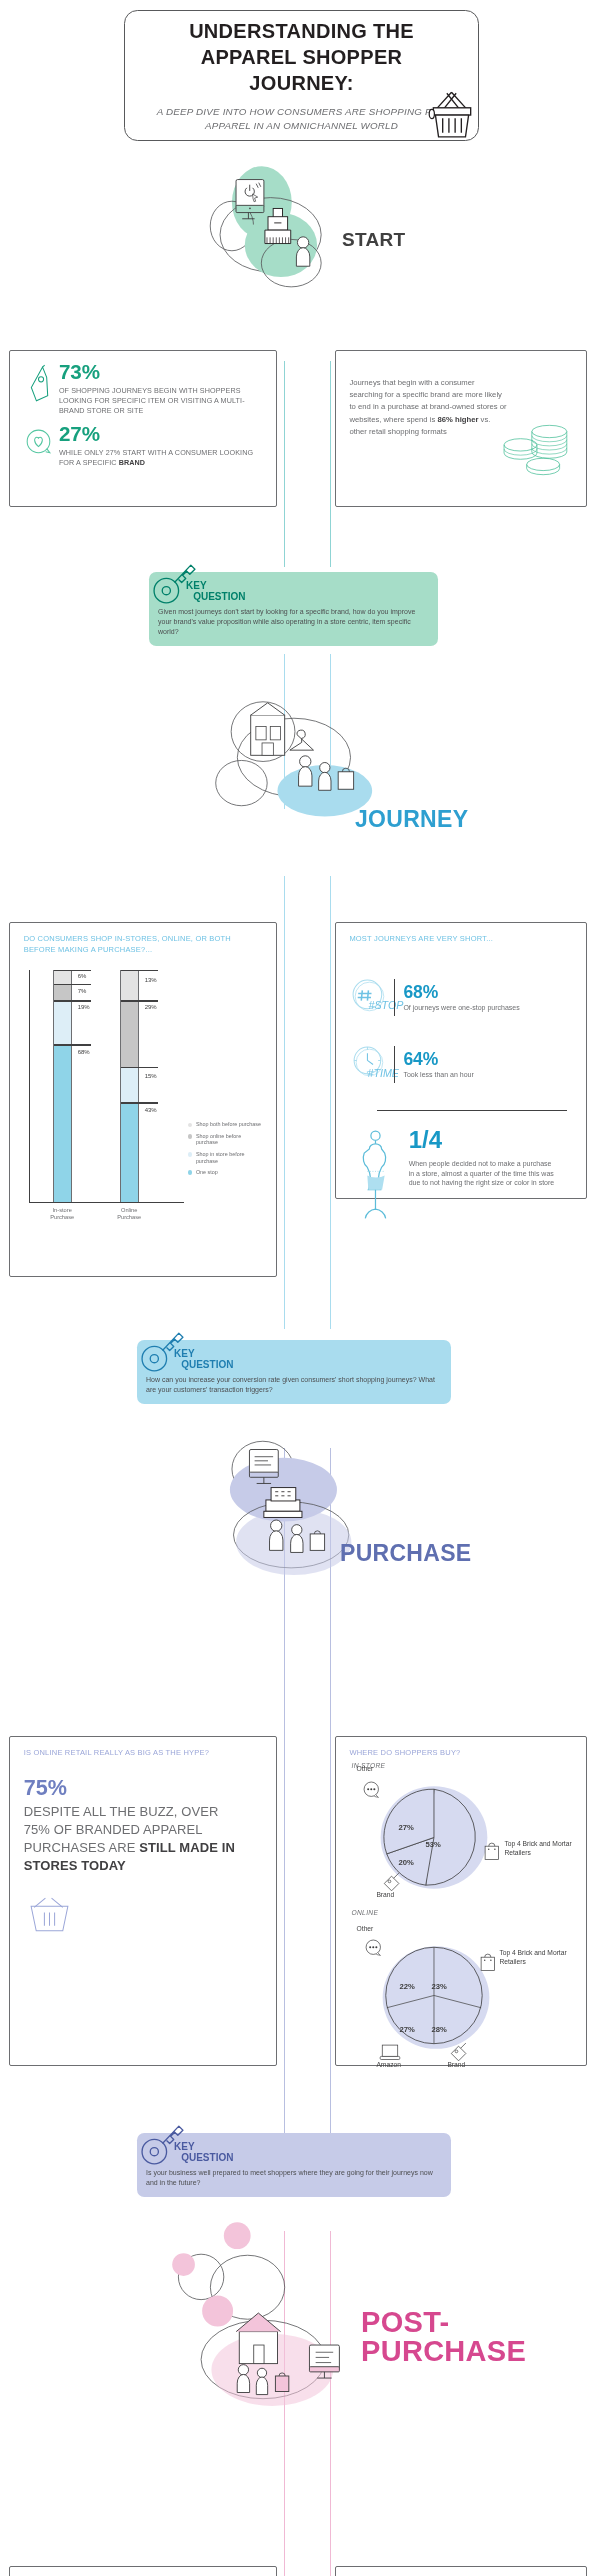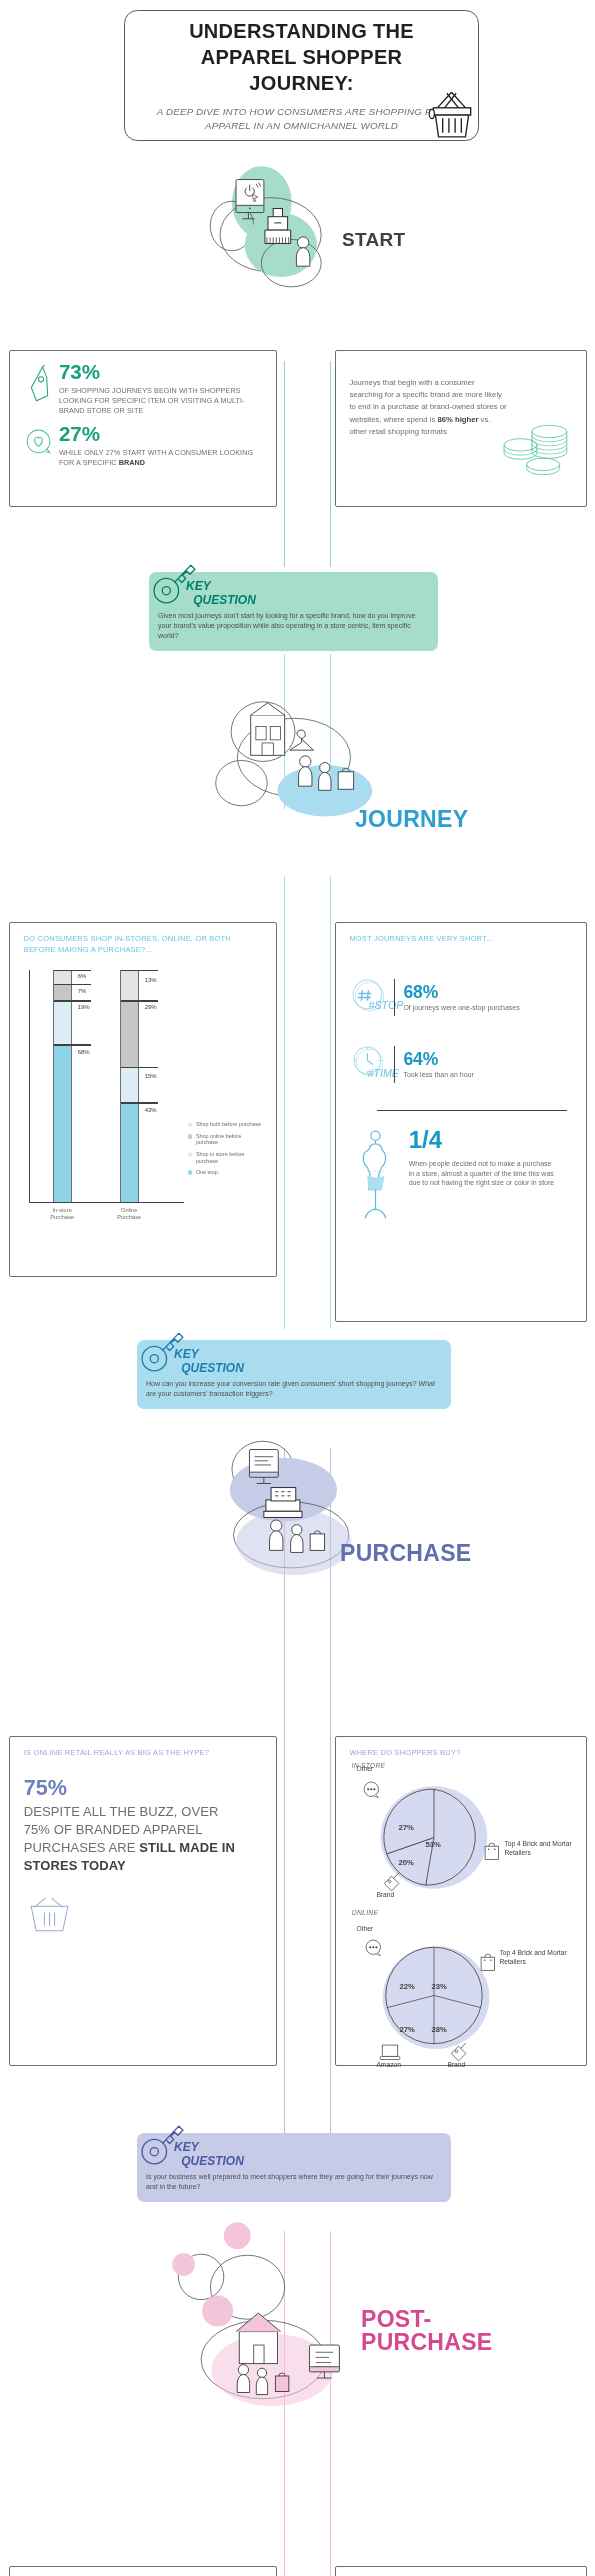--- a/index.html
+++ b/index.html
@@ -35,21 +35,21 @@
   .basket-icon { position: absolute; right: -2.1px; bottom: -2.1px; }
 
   
   .sec-label {
     position: absolute; font-weight: bold; letter-spacing: 0.3px;
     font-family: "Liberation Sans Narrow","Liberation Sans",sans-serif;
   }
   .sec-start    { left: 342px; top: 229px;  font-size: 19px; color: #404040; }
   .sec-journey  { left: 355px; top: 806px; font-size: 23px; color: #2e9fd0; }
   .sec-purchase { left: 340px; top: 1540px; font-size: 23px; color: #5f6fb0; }
-  .sec-post     { left: 361px; top: 2308px; font-size: 23px; color: #d6488f; line-height: 1.0; }
+  .sec-post     { left: 361px; top: 2308px; font-size: 29px; color: #d6488f; line-height: 1.0; }
 
   
   .card {
     position: absolute; border: 0.8px solid #6d6e71; border-radius: 2px;
     background: #fff; padding: 11.3px 13.4px;
   }
   .card-title {
     font-size: 7.5px; letter-spacing: 0.2px; line-height: 1.45; margin-bottom: 7.2px;
     font-family: "Liberation Sans Narrow","Liberation Sans",sans-serif;
   }
@@ -60,21 +60,21 @@
   }
   .stat-text b { color: #414042; }
   .body-text { font-size: 7.2px; line-height: 1.6; color: #6d6e71; }
   .body-text b { color: #414042; font-weight: bold; }
 
   
   .kq {
     position: absolute; border-radius: 7.2px; padding: 8.2px 10.3px 9.3px 37px;
   }
   .kq-label {
-    font-style: italic; font-weight: bold; font-size: 12px; line-height: 1.12;
+    font-weight: bold; font-size: 10px; line-height: 1.12;
     margin-bottom: 4.1px;
   }
   .kq-label span { display: block; }
   .kq-label span:nth-child(2) { margin-left: 7.2px; }
   .kq-text { font-size: 7px; line-height: 1.45; color: #4d4e50; }
   .kq-key { position: absolute; left: 4.1px; top: -13.4px; }
 
   
   .barchart { position: relative; }
   .axis-line { position: absolute; background: #404041; }
@@ -311,21 +311,21 @@
           <span class="legend-txt">Shop  in store before purchase</span>
         </div>
         <div class="legend-item">
           <span class="legend-dot" style="background:#8fd4e8;"></span>
           <span class="legend-txt">One stop</span>
         </div>
       </div>
     </div>
   </div>
 
-  <div class="card" style="left:335px;top:922px;width:252px;height:400px;">
+  <div class="card" style="left:335px;top:922px;width:252px;height:277px;">
     <div class="card-title" style="color:#6fc2e4;">MOST JOURNEYS ARE VERY SHORT...</div>
 
     <div class="statrow" style="margin-top:32px;">
       <div class="ico">
         <svg width="44" height="41" viewBox="0 0 86 80">
           <circle cx="36" cy="34" r="28" fill="none" stroke="#a9dcee" stroke-width="2"></circle>
           <circle cx="40" cy="38" r="28" fill="none" stroke="#a9dcee" stroke-width="1.4"></circle>
           <path d="M26 26 L24 46 M38 26 L36 46 M18 32 L44 32 M17 40 L43 40" stroke="#6fc2e4" stroke-width="3" fill="none"></path>
           <text x="38" y="62" font-family="Liberation Sans, sans-serif" font-size="21" font-style="italic" fill="#6fc2e4">#STOP</text>
         </svg>

